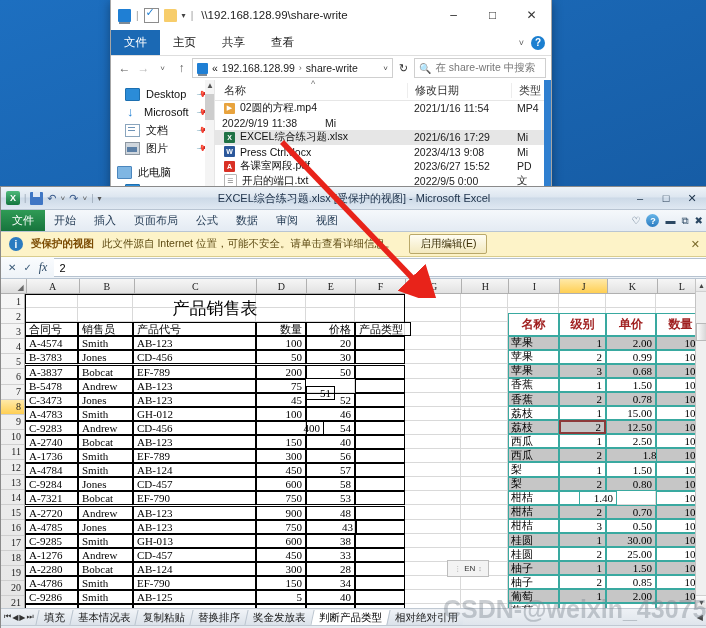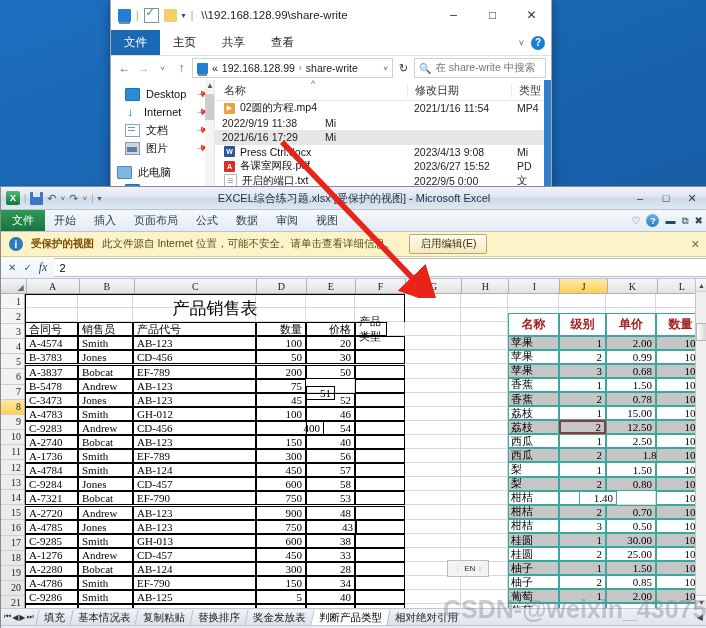--- a/index.html
+++ b/index.html
@@ -269,21 +269,21 @@
 
   <div class="exp-body">
     <div class="exp-nav">
       <div class="nav-item">
         <span class="ni-ico ic-desktop"></span>
         <span>Desktop</span>
         <span class="pin">📌</span>
       </div>
       <div class="nav-item">
         <span class="ni-ico ic-down"></span>
-        <span>Internet</span>
+        <span>Microsoft</span>
         <span class="pin">📌</span>
       </div>
       <div class="nav-item">
         <span class="ni-ico ic-doc"></span>
         <span>文档</span>
         <span class="pin">📌</span>
       </div>
       <div class="nav-item">
         <span class="ni-ico ic-pic"></span>
         <span>图片</span>
@@ -321,20 +321,24 @@
           <span>02圆的方程.mp4</span>
         </div>
         <div class="fdate">2021/1/16 11:54</div>
         <div class="ftype">MP4</div>
       </div>
       <div class="frow">
         <div class="fdate">2022/9/19 11:38</div>
         <div class="ftype">Mi</div>
       </div>
       <div class="frow sel">
+        <div class="fname">
+          <span class="fi fi-xls">X</span>
+          <span>EXCEL综合练习题.xlsx</span>
+        </div>
         <div class="fdate">2021/6/16 17:29</div>
         <div class="ftype">Mi</div>
       </div>
       <div class="frow">
         <div class="fname">
           <span class="fi fi-doc">W</span>
           <span>Press Ctrl.docx</span>
         </div>
         <div class="fdate">2023/4/13 9:08</div>
         <div class="ftype">Mi</div>
@@ -475,21 +479,21 @@
           <div class="vline" style="left: 533px;"></div>
           <div class="vline" style="left: 580px;"></div>
           <div class="vline" style="left: 630px;"></div>
           <div class="vline" style="left: 679px;"></div>
           <div class="c ctr title-cell" style="left: 0px; width: 380px; top: 0px; height: 28.2px; border-left: 1px solid rgb(0, 0, 0); border-right: 1px solid rgb(0, 0, 0); border-top: 1px solid rgb(0, 0, 0);">产品销售表</div>
           <div class="c bl l" style="left: 0px; width: 53px; top: 28.2px;">合同号</div>
           <div class="c bl l" style="left: 53px; width: 55px; top: 28.2px;">销售员</div>
           <div class="c bl l" style="left: 108px; width: 123px; top: 28.2px; text-align: right;">产品代号</div>
           <div class="c bl rgt" style="left: 231px; width: 50px; top: 28.2px;">数量</div>
           <div class="c bl rgt" style="left: 281px; width: 49px; top: 28.2px;">价格</div>
-          <div class="c bl l" style="left: 330px; width: 32px; top: 28.2px;">产品类型</div>
+          <div class="c bl l" style="left: 330px; width: 56px; top: 28.2px;">产品类型</div>
           <div class="c bl l" style="left: 0px; width: 53px; top: 42.3px;">A-4574</div>
           <div class="c bl l" style="left: 53px; width: 55px; top: 42.3px;">Smith</div>
           <div class="c bl l" style="left: 108px; width: 123px; top: 42.3px;">AB-123</div>
           <div class="c bl rgt" style="left: 231px; width: 50px; top: 42.3px;">100</div>
           <div class="c bl rgt" style="left: 281px; width: 49px; top: 42.3px;">20</div>
           <div class="c bl l" style="left: 330px; width: 50px; top: 42.3px;"></div>
           <div class="c bl l" style="left: 0px; width: 53px; top: 56.4px;">B-3783</div>
           <div class="c bl l" style="left: 53px; width: 55px; top: 56.4px;">Jones</div>
           <div class="c bl l" style="left: 108px; width: 123px; top: 56.4px;">CD-456</div>
           <div class="c bl rgt" style="left: 231px; width: 50px; top: 56.4px;">50</div>

